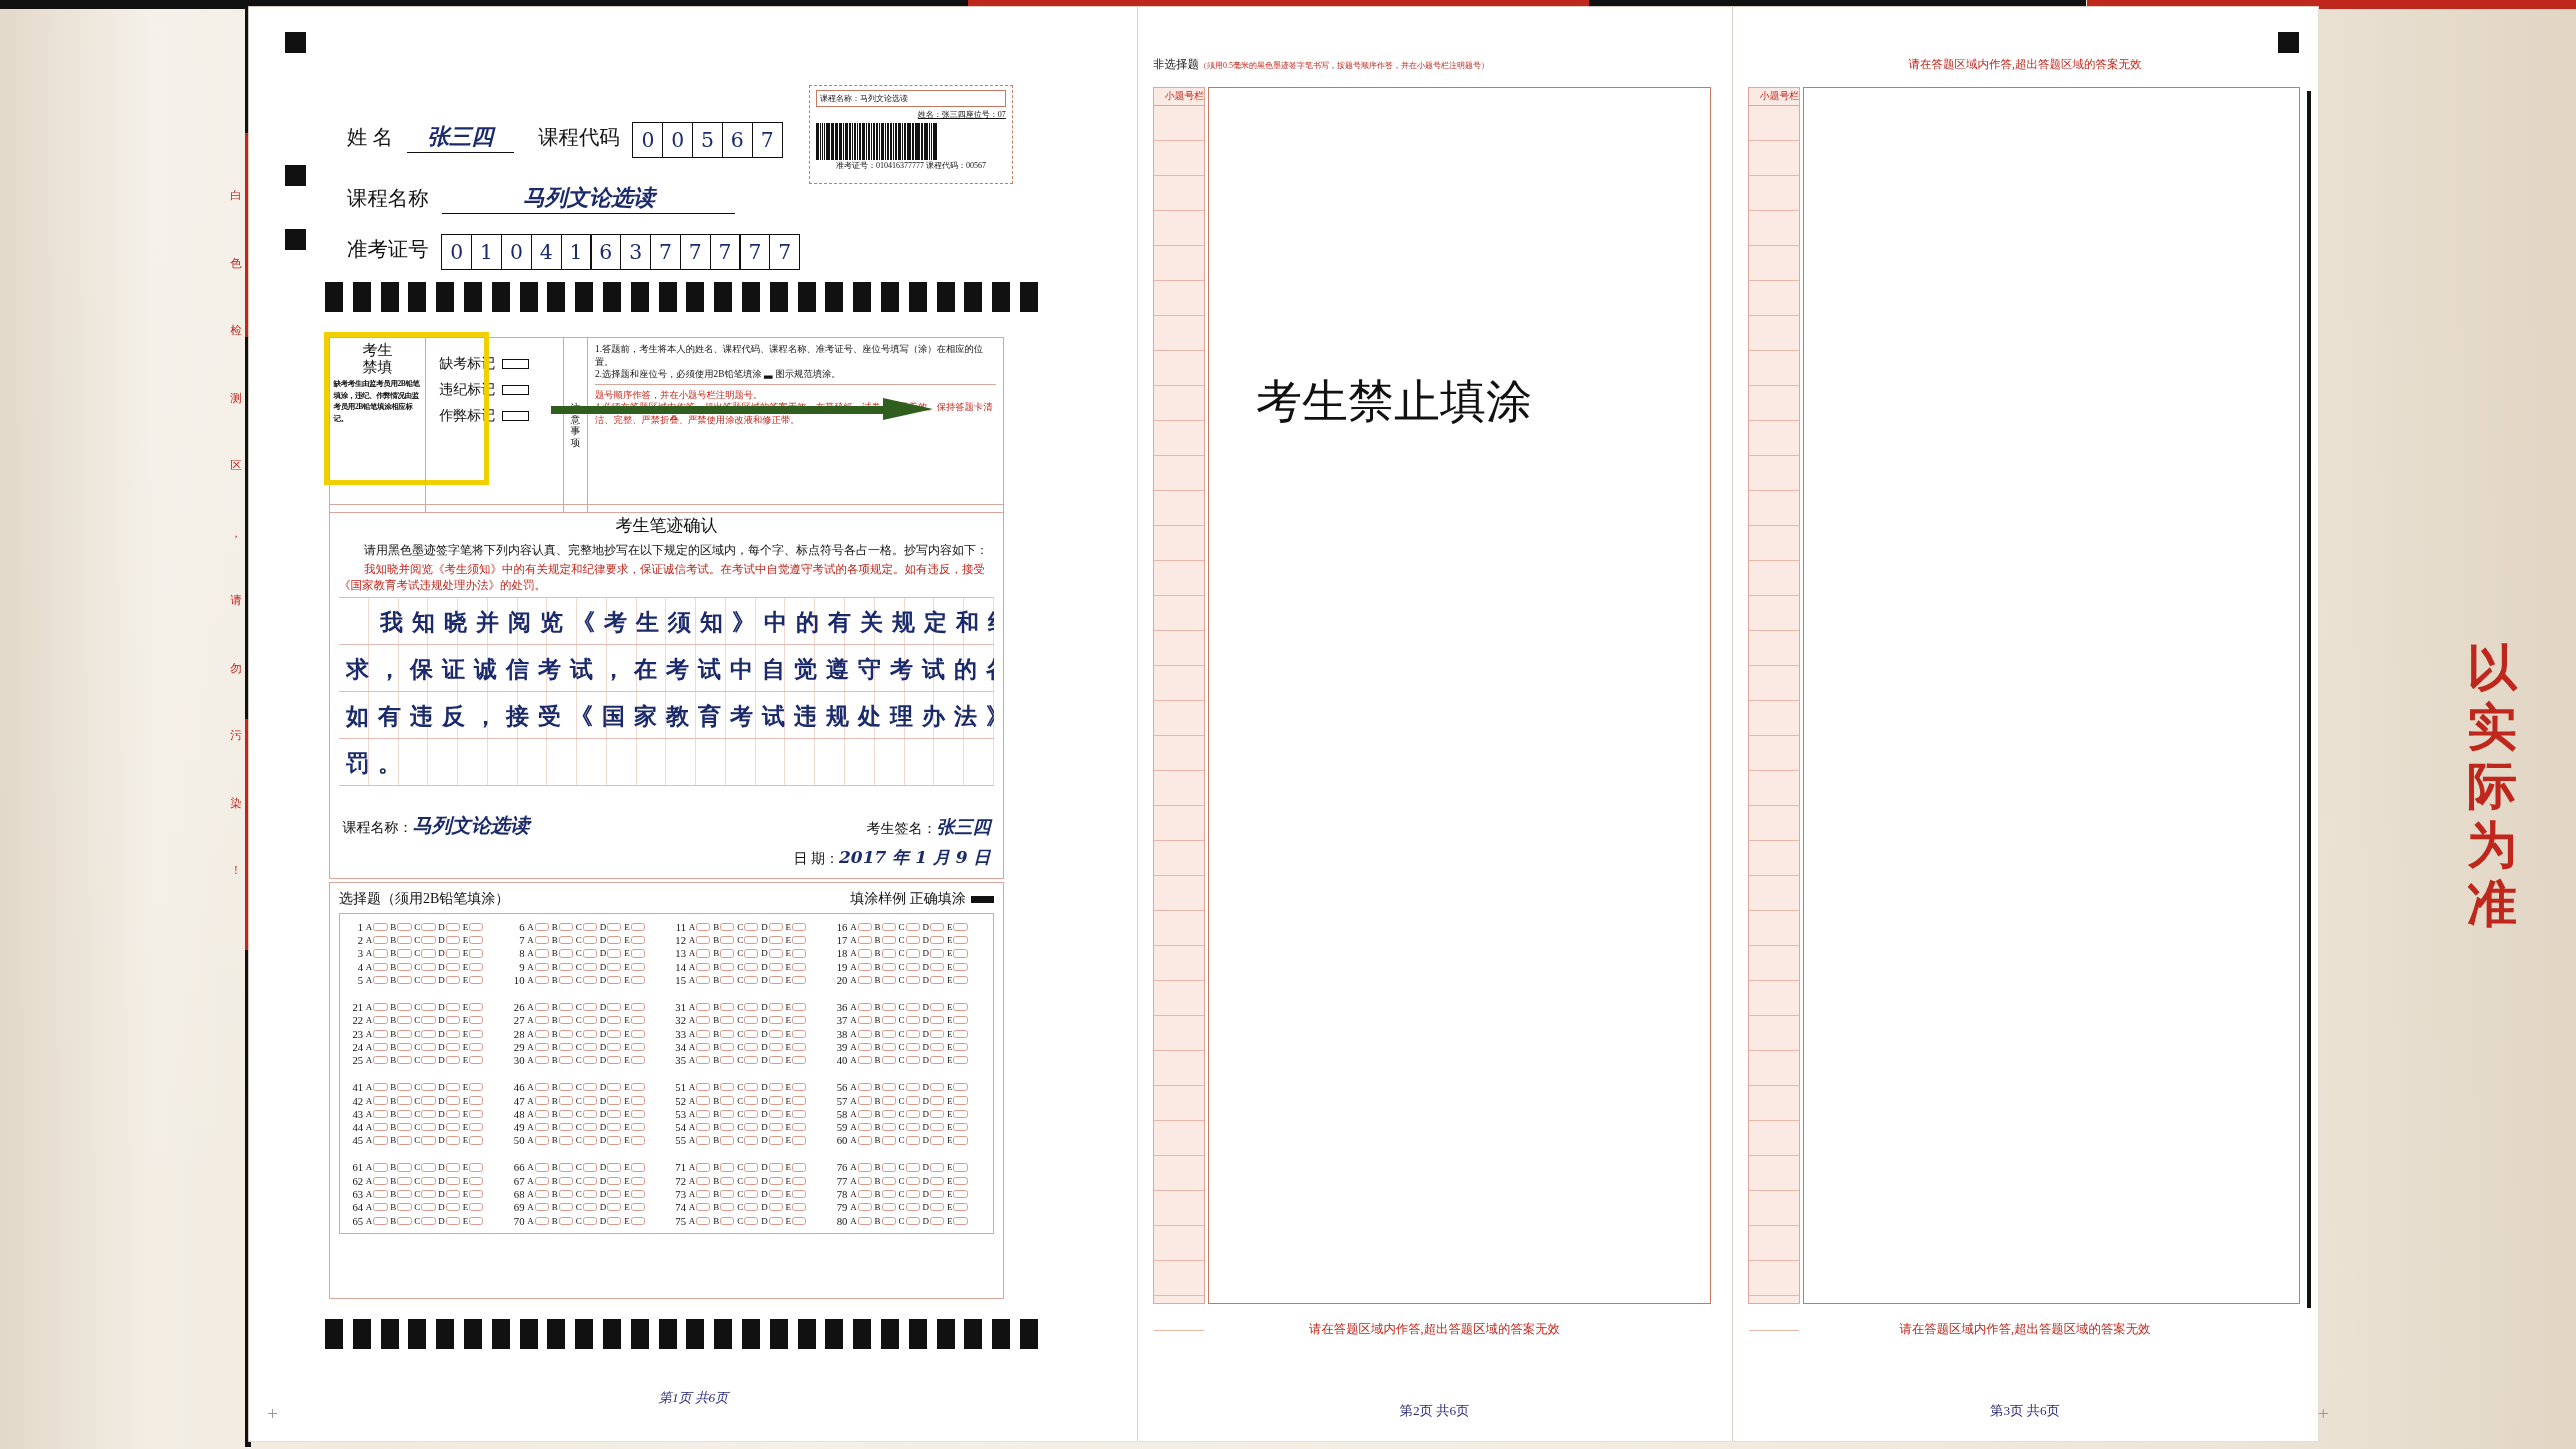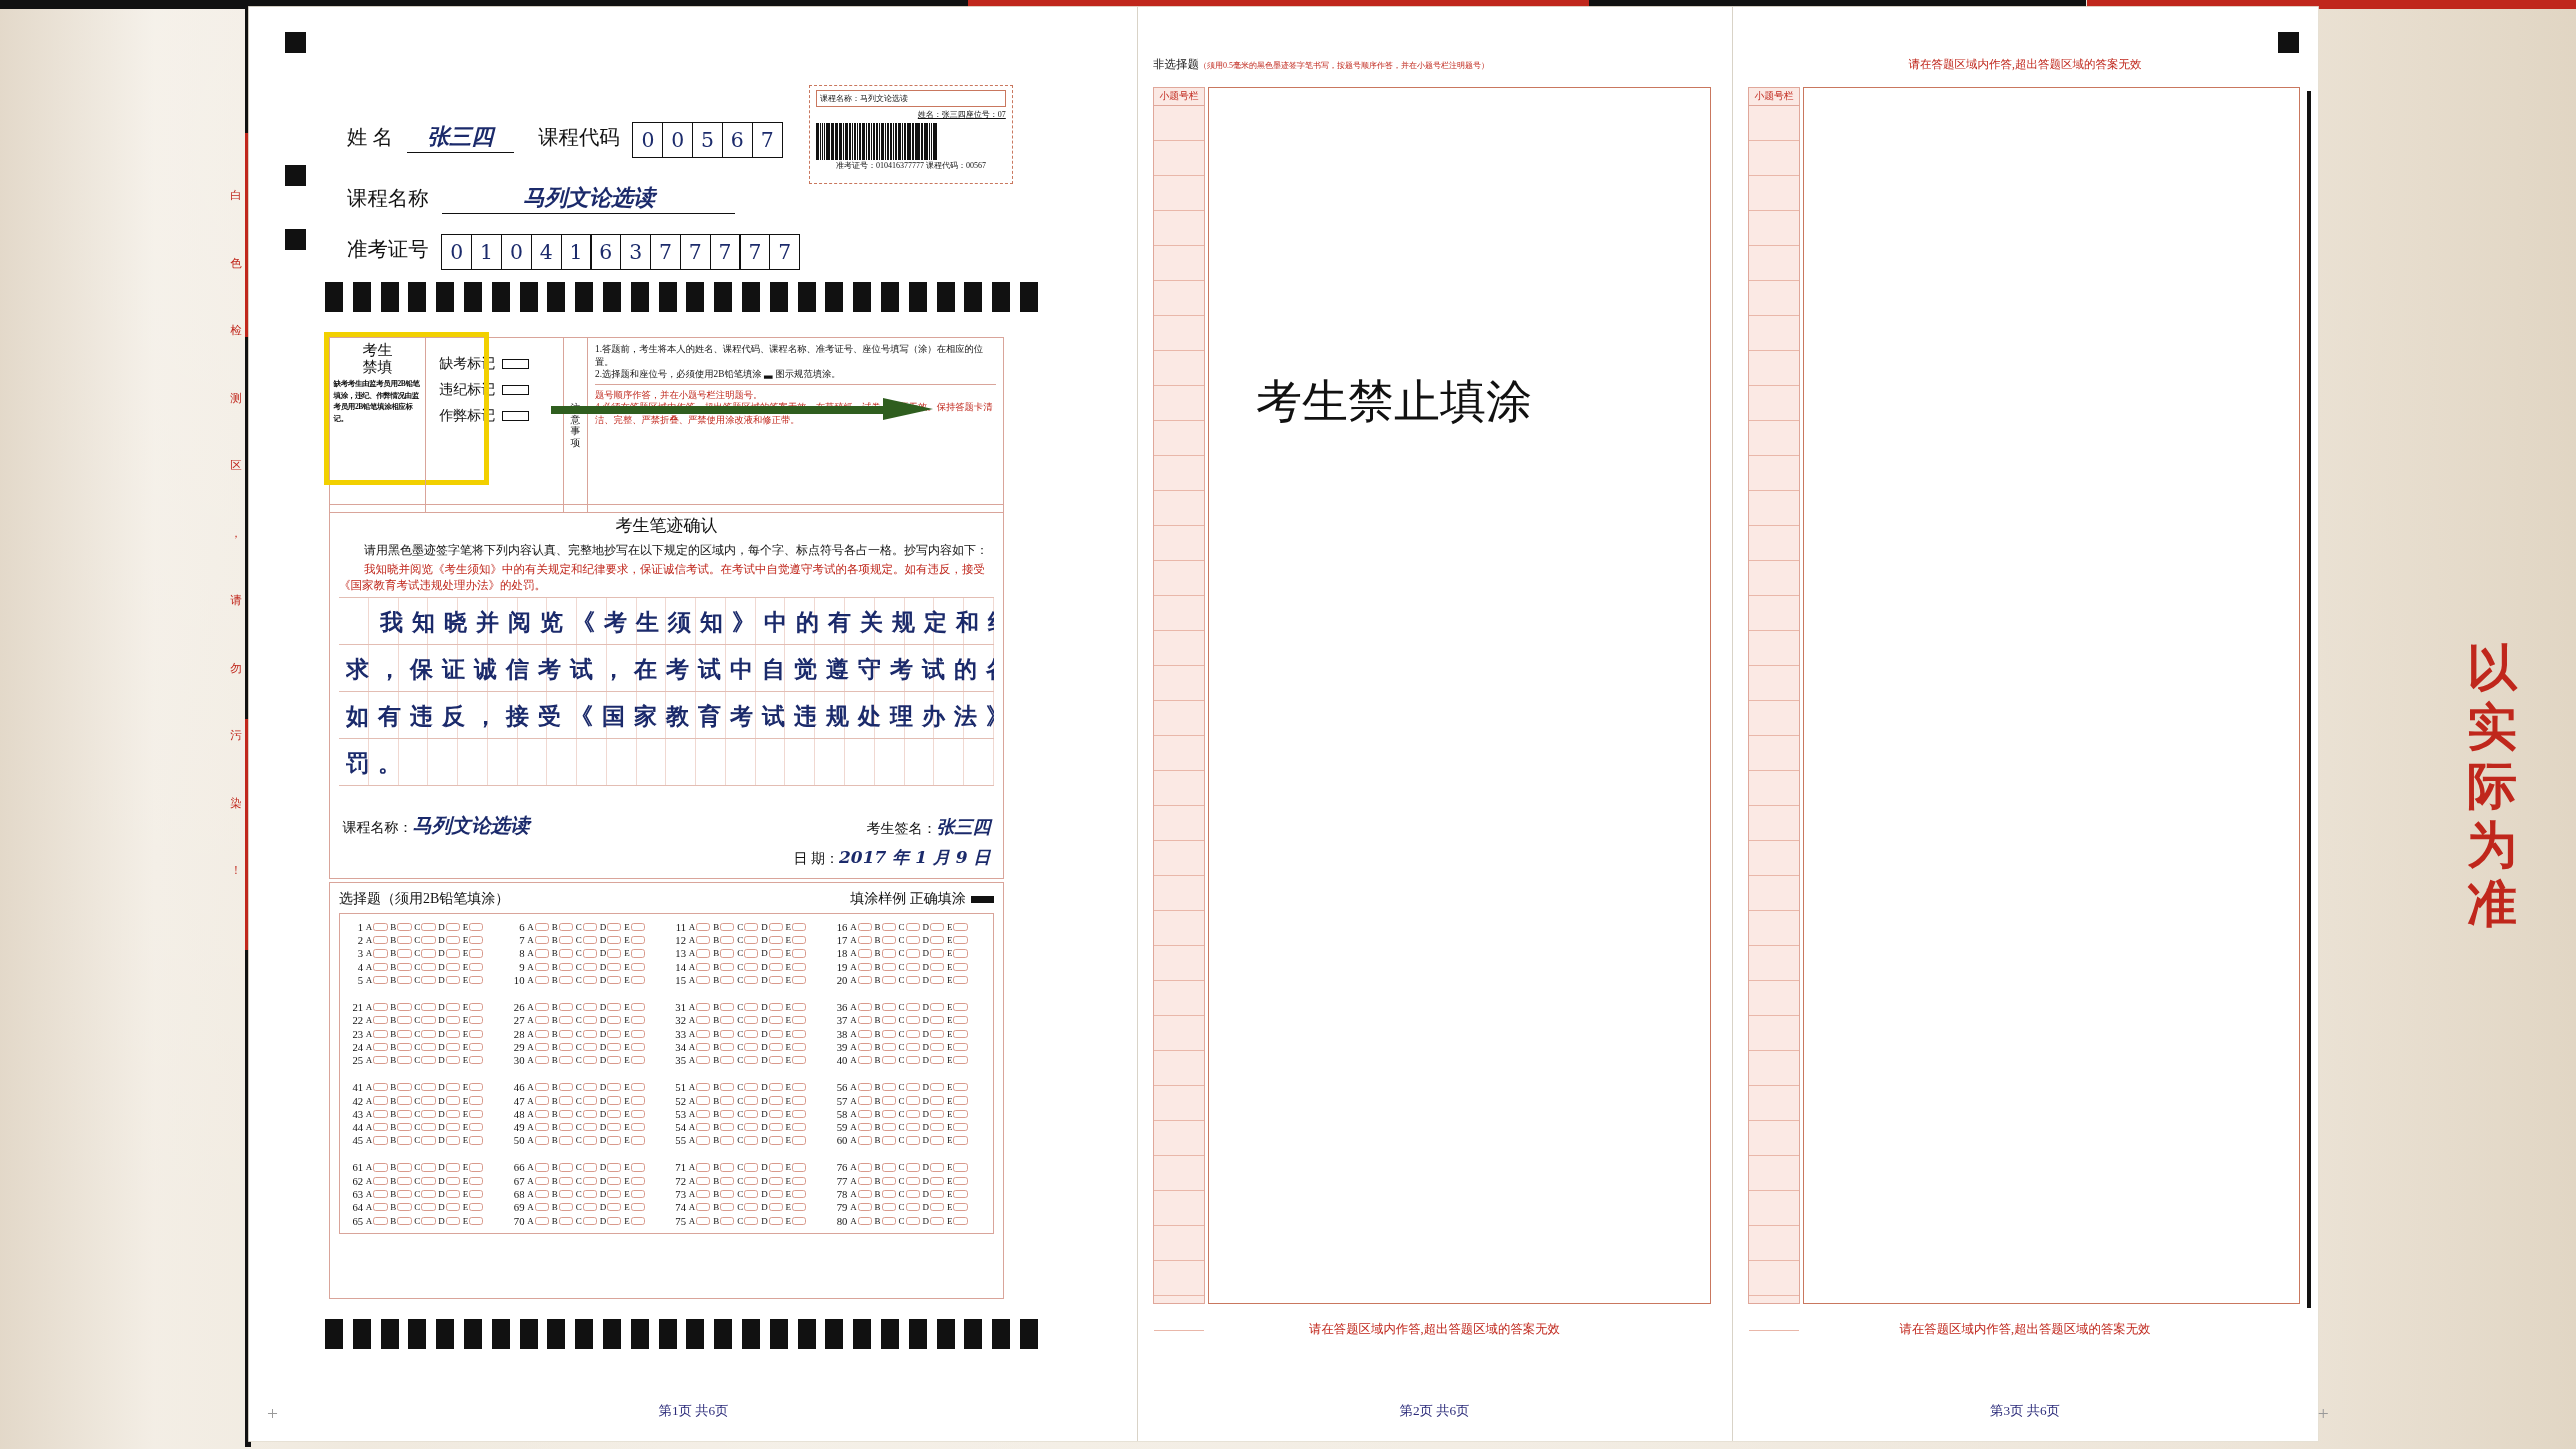--- a/index.html
+++ b/index.html
@@ -136,31 +136,31 @@
   .ch-head .sample b{display:inline-block;width:23px;height:7px;background:#111;vertical-align:middle;margin-left:5.3px;}
   .ch-grid{border:1.1px solid #d9a49a;padding:5.3px 3.6px;}
   .ch-blockgap{height:12.4px;}
   .ch-row{display:flex;gap:0;margin:1.3px 0;}
   .ch-cell{flex:1;display:flex;align-items:center;gap:2.7px;font-size:9.8px;color:#111;}
   .ch-no{width:19.5px;text-align:right;color:#111;font-size:10.7px;}
   .ch-opt{font-size:9px;color:#c0271c;display:flex;align-items:center;gap:0.9px;}
   .ch-opt u{text-decoration:none;display:inline-block;width:12.4px;height:6.2px;border:0.9px solid #d99a8c;border-radius:2.7px;}
   .ch-opt s{text-decoration:none;color:#111;font-size:9px;}
 
-  .pagefoot{position:absolute;bottom:21px;width:100%;text-align:center;font-size:13.3px;color:#2b2b7a;}
+  .pagefoot{position:absolute;bottom:34px;width:100%;text-align:center;font-size:13.3px;color:#2b2b7a;font-style:italic;}
   .plus{position:absolute;font-size:19.5px;color:#999;}
 
   
   .pg{position:absolute;top:0;height:100%;}
   .pg-head{position:absolute;top:50px;font-size:11.5px;color:#111;}
   .pg-head .small{font-size:8px;color:#c0271c;}
   .numcol{
     position:absolute;width:50px;border:0.9px solid #e0a79a;background:#fbe9e4;box-sizing:border-box;
   }
-  .numcol .cap{font-size:9.8px;color:#c0271c;text-align:center;padding:1.8px 0;border-bottom:0.9px solid #e0a79a;}
+  .numcol .cap{font-size:9.8px;color:#c0271c;text-align:right;padding:1.8px 0;border-bottom:0.9px solid #e0a79a;}
   .numcol .cells{display:flex;flex-direction:column;}
   .numcol .cells i{display:block;height:34px;border-bottom:0.9px solid #e9b7a9;}
   .answer-area{position:absolute;border:1.3px solid #c9775e;background:#fff;box-sizing:border-box;}
   .edge{position:absolute;width:4.4px;background:#111;}
   .footnote{position:absolute;font-size:12.4px;color:#c0271c;text-align:center;}
   .footpage{position:absolute;font-size:13.3px;color:#2b2b7a;text-align:center;}
 
   
   .rightnote{
     position:absolute;right:53px;top:639px;width:62px;

